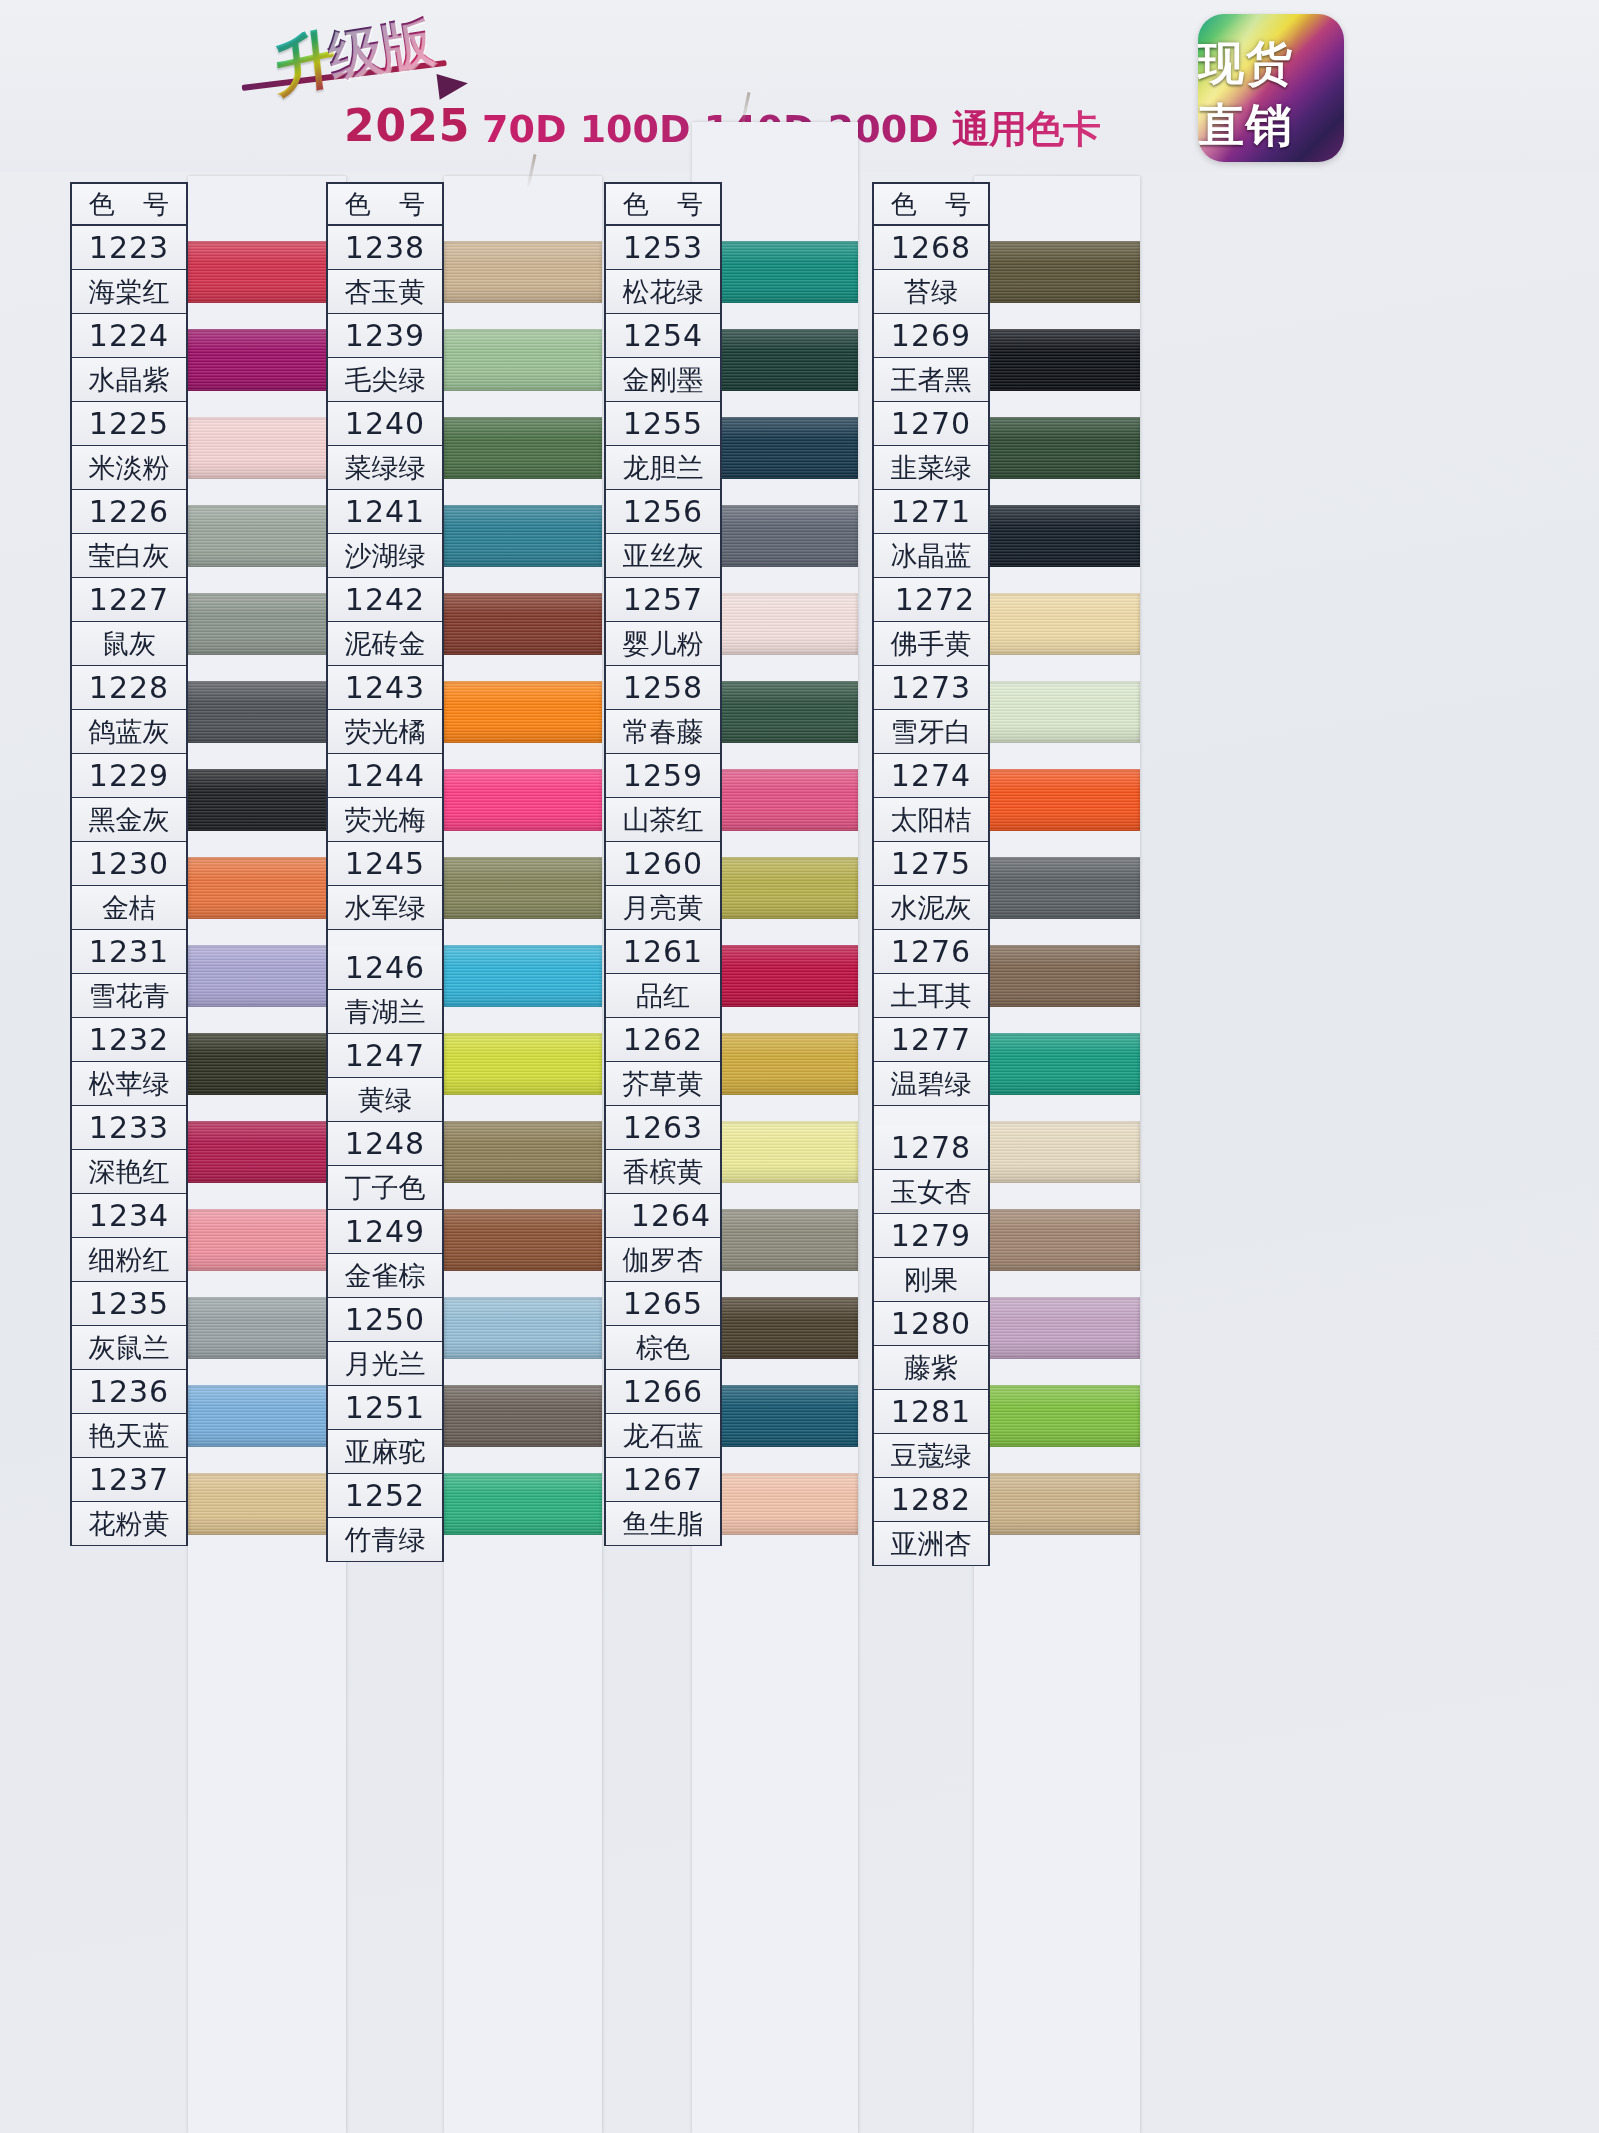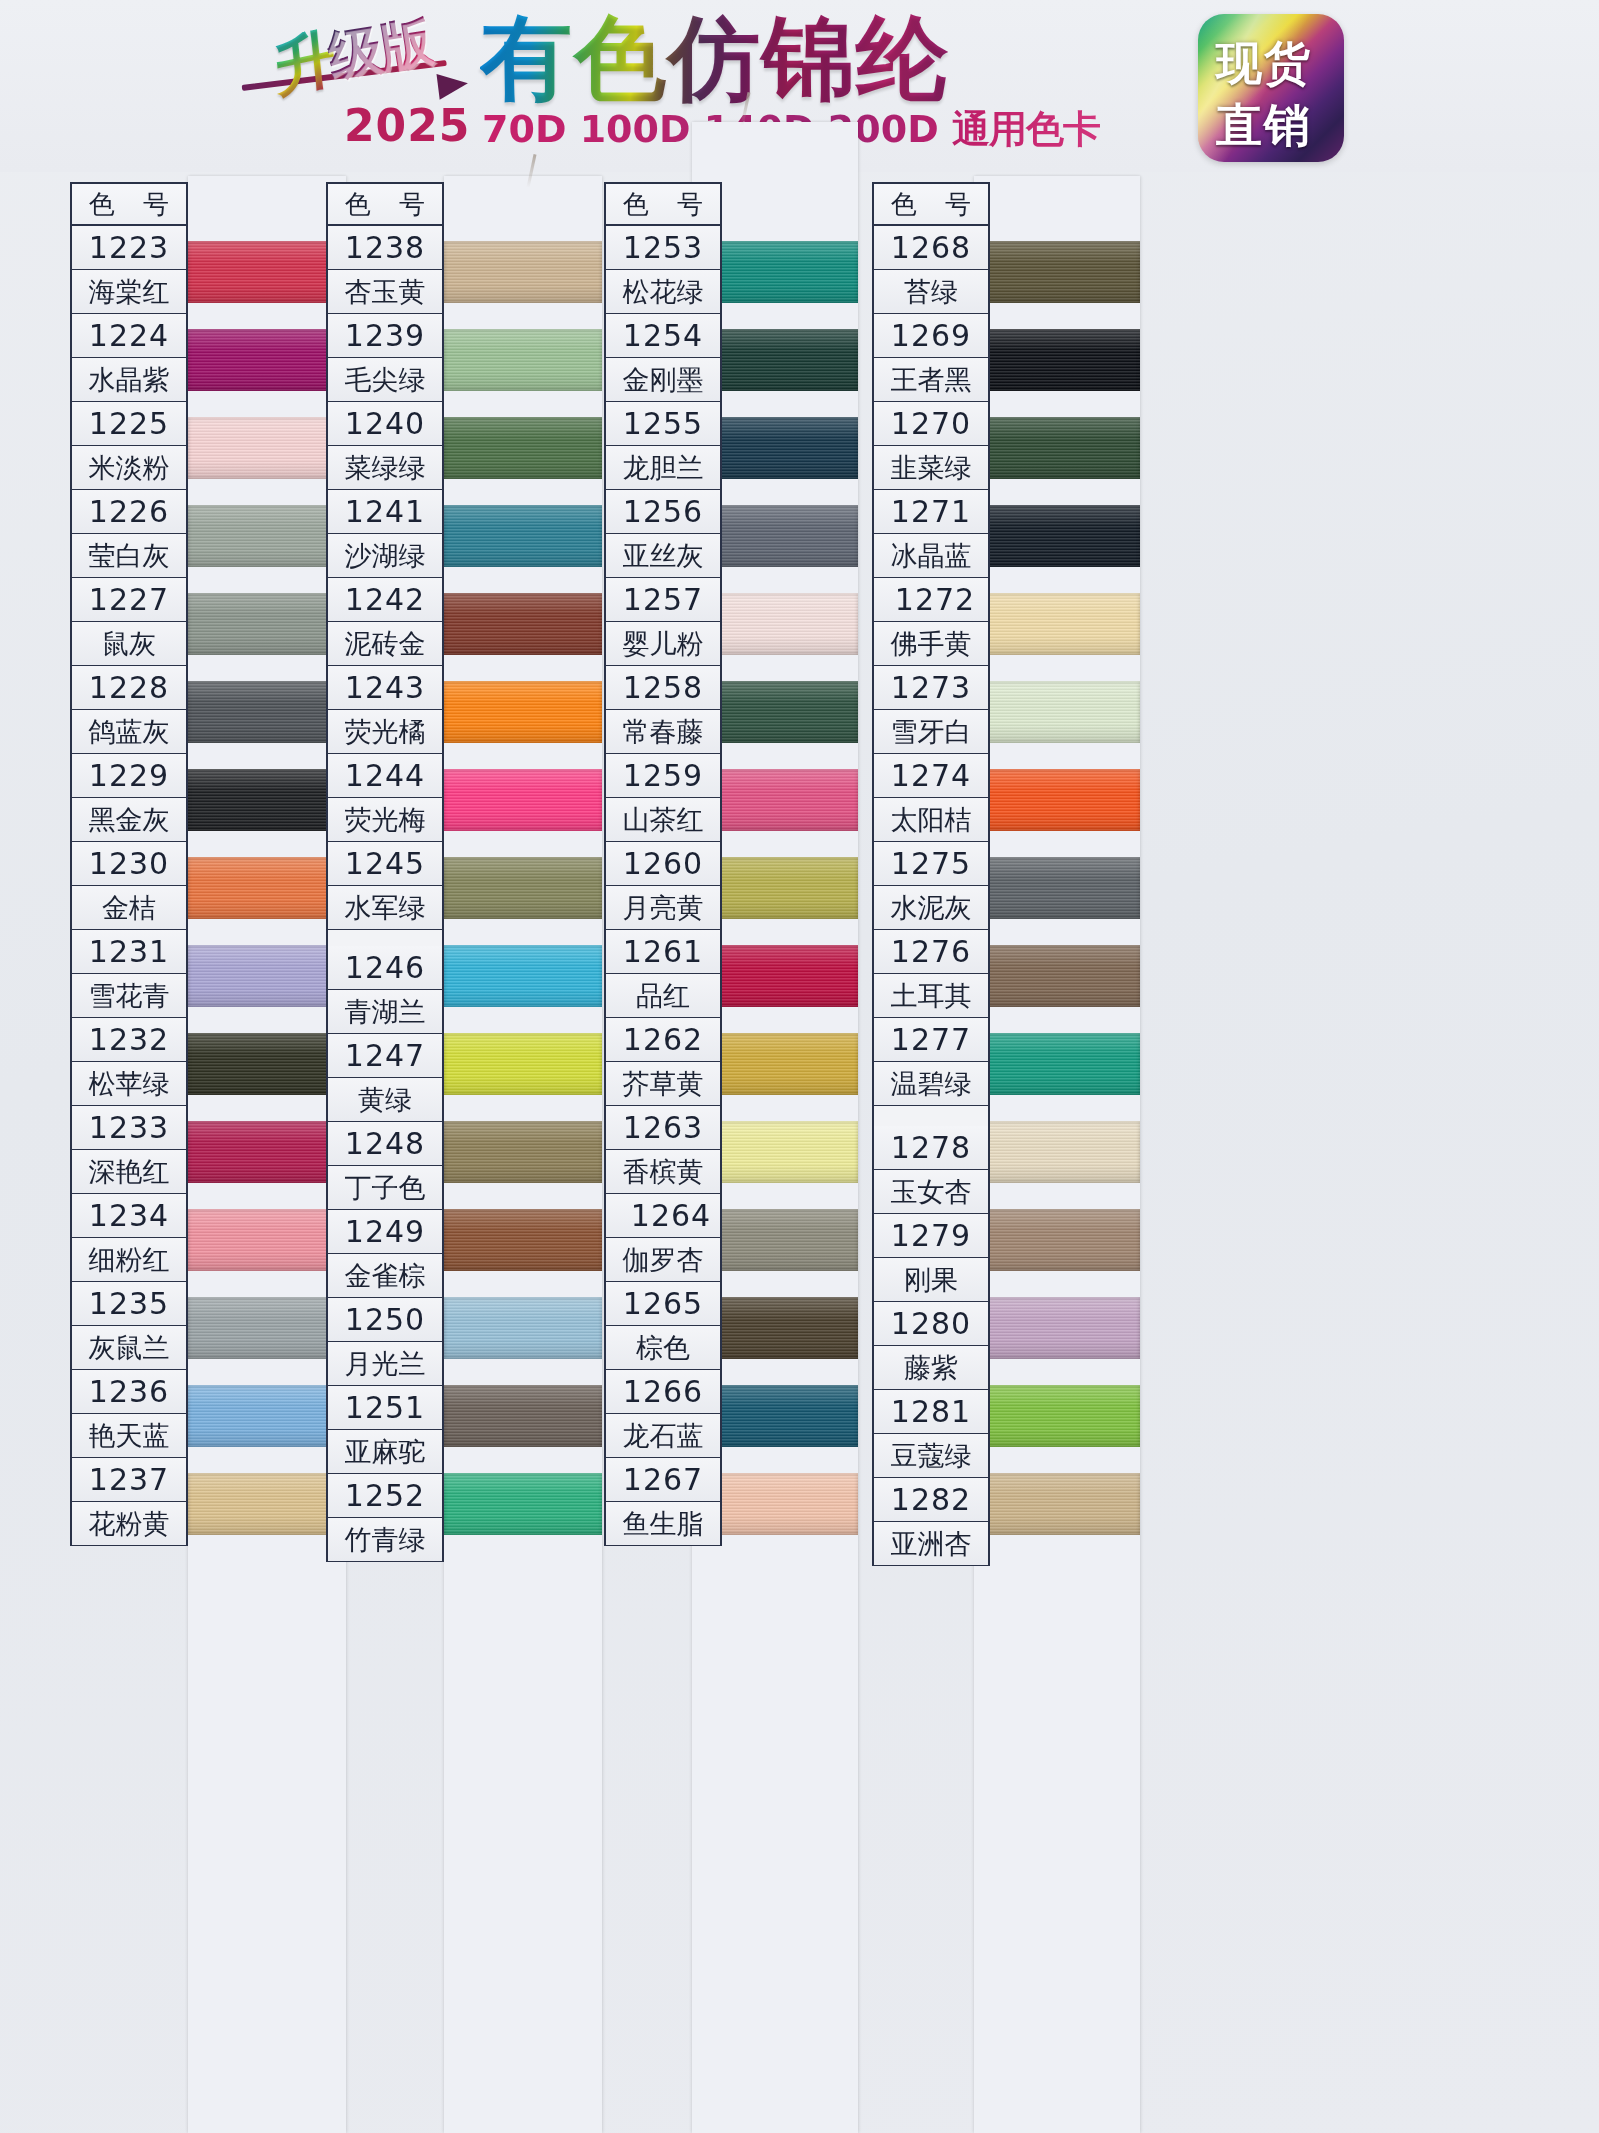--- a/index.html
+++ b/index.html
@@ -109,21 +109,21 @@
         #b7407a 48%, #7d2b86 60%, #4a2570 72%, #2f1f52 84%, #5e2368 100%);
     box-shadow: 0 2px 6px rgba(0,0,0,.18);
     overflow: hidden;
   }
   #stock-badge .sheen {
     position: absolute; left: -30px; top: -40px; width: 90px; height: 240px;
     background: linear-gradient(90deg,rgba(255,255,255,0),rgba(255,255,255,.55),rgba(255,255,255,0));
     transform: rotate(30deg);
   }
   #stock-badge .line {
-    position: absolute; left: 0; width: 132px; text-align: center;
+    position: absolute; left: 0; width: 132px; 
     font-size: 46px; font-weight: bold; color: #fff; line-height: 1;
     font-family: "DejaVu Sans", sans-serif;
     letter-spacing: 2px;
     text-shadow: 0 0 4px rgba(0,0,0,.35), 0 2px 2px rgba(0,0,0,.3);
   }
   #stock-badge .l1 { top: 26px; }
   #stock-badge .l2 { top: 65px; margin-top: 23px; }
 
   
   #grid {
@@ -196,21 +196,20 @@
       <div id="upgrade-badge">
         <div id="upgrade-arrow">
           <div class="shaft"></div>
             <div class="head"></div>
         </div>
         <div id="upgrade-tick">升</div>
         <div id="upgrade-cn">级版</div>
         <div id="upgrade-year">2025</div>
       </div>
 
-      <div id="title-main">有色仿锦纶</div>
 
       <div id="title-sub"><span>70D 100D 140D 200D </span><span class="cn">通用色卡</span></div>
 
       <div id="stock-badge">
         <div class="sheen"></div>
         <div class="line l1">现货</div>
         <div class="line l2">直销</div>
       </div>
 
     </div>

